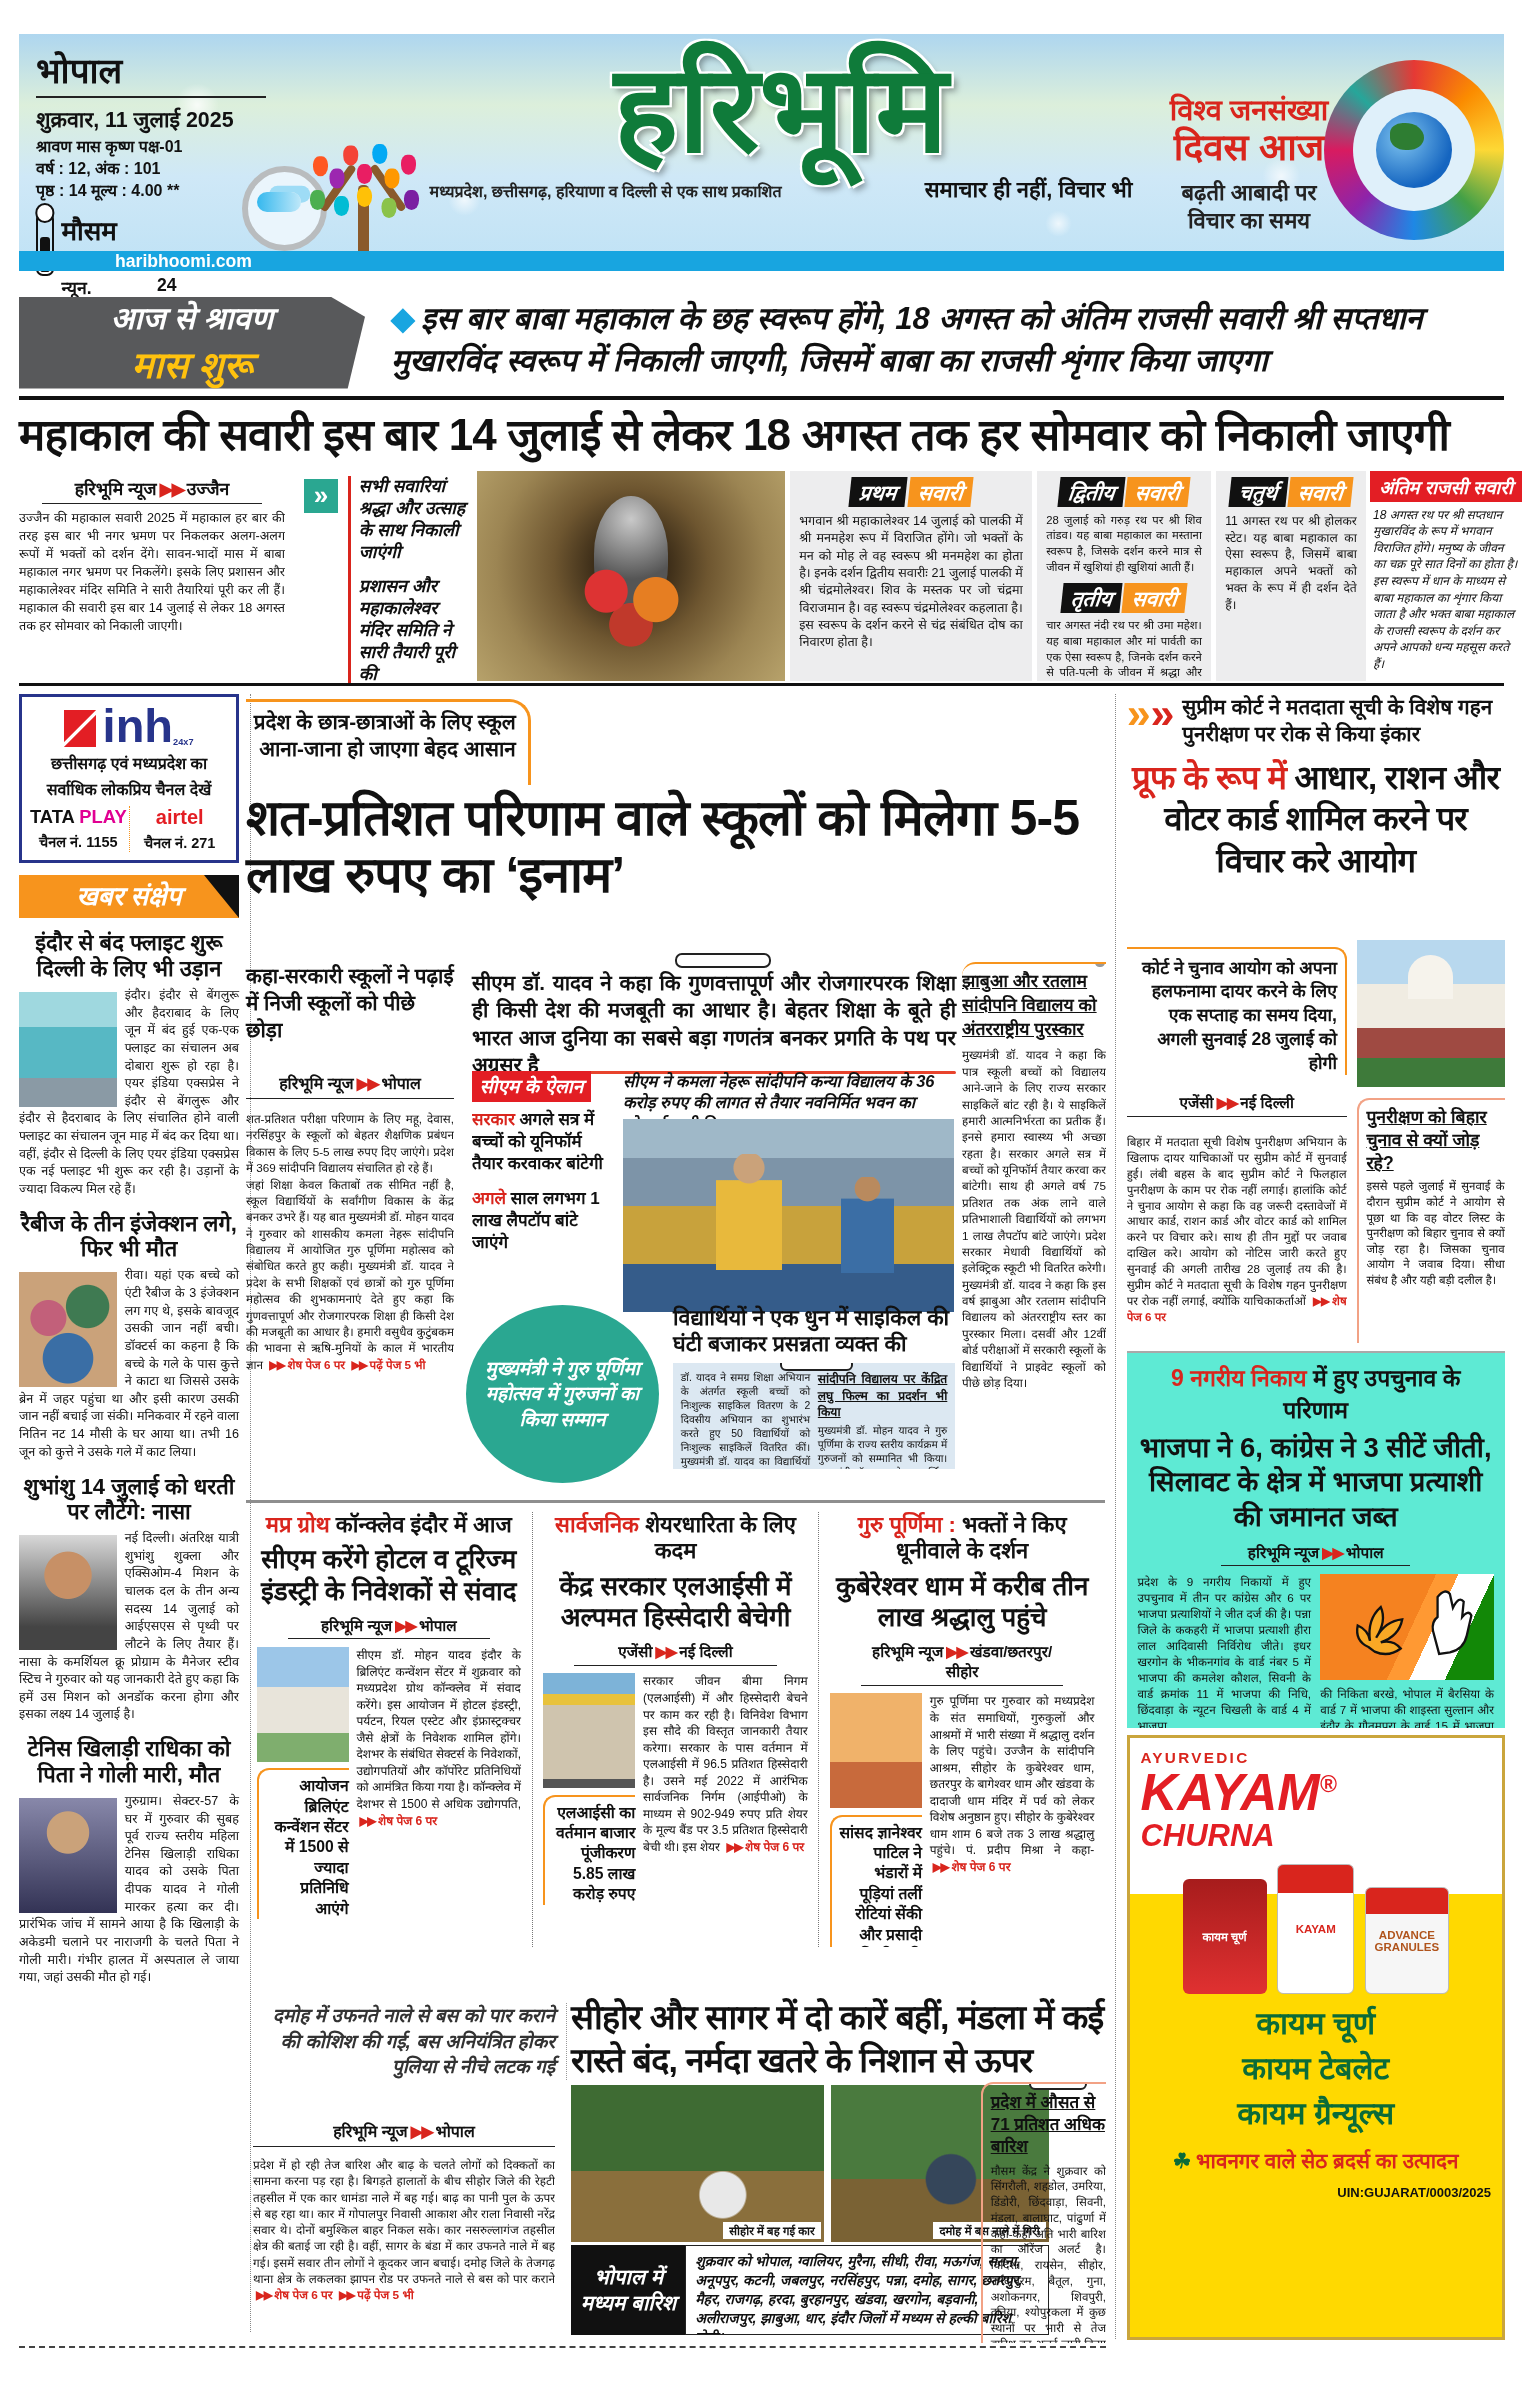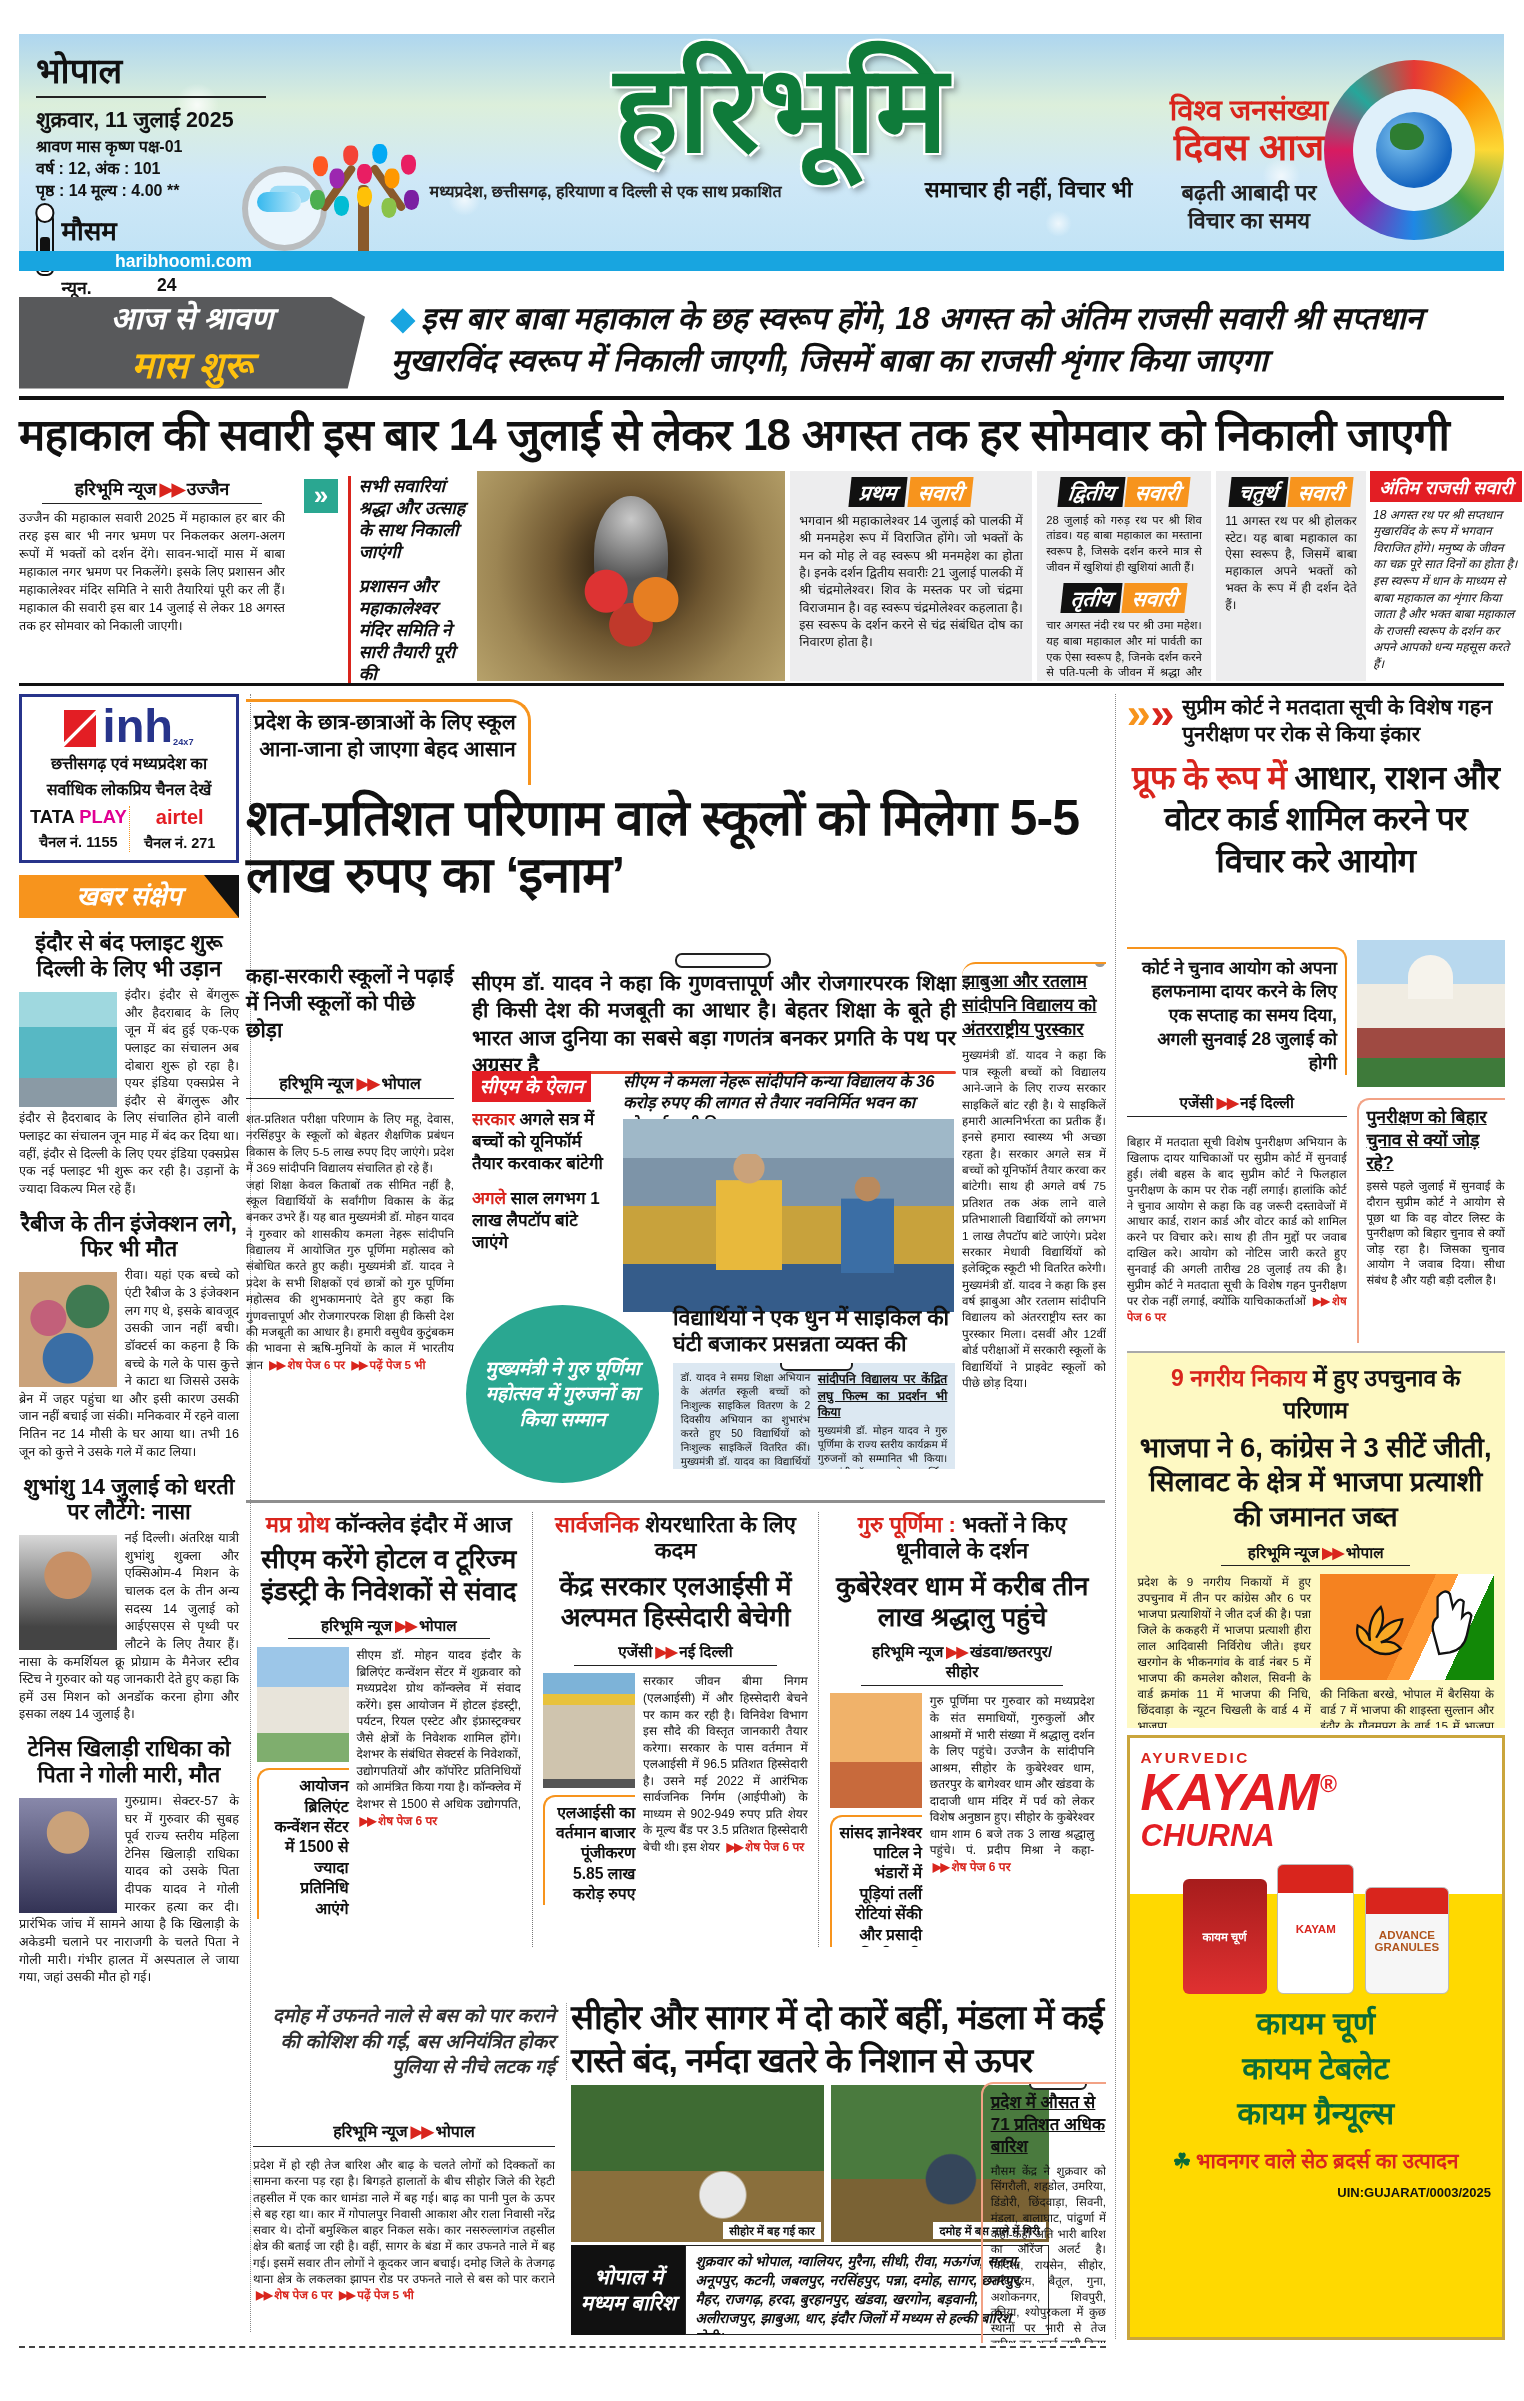--- a/index.html
+++ b/index.html
@@ -243,21 +243,21 @@
   .sc-photo{position:absolute;left:230px;top:246px;width:148px;height:147px;
      background:linear-gradient(180deg,#b8d8ee 0 30%,#f0ece2 30% 60%,#9f4a42 60% 80%,#3e7a3a 80%);}
   .sc-photo:before{content:"";position:absolute;left:35%;top:10%;width:30%;height:30%;background:#f6f3ec;border-radius:50% 50% 0 0;}
   .sc-byline{position:absolute;left:0;top:398px;width:220px;font-size:15.3px;}
   .sc-body{position:absolute;left:0;top:440px;width:220px;height:216px;font-size:11.6px;line-height:1.37;
      text-align:justify;overflow:hidden;}
   .sc-box{position:absolute;left:230px;top:404px;width:148px;height:245px;border-left:2.3px solid #f2a285;
      border-top:2.3px solid #f2a285;border-top-left-radius:12.2px;padding:6.1px 0 0 7.7px;box-sizing:border-box;overflow:hidden;}
   .scb-title{font-size:17.6px;font-weight:bold;line-height:1.3;text-decoration:underline;margin-bottom:4.6px;}
   .scb-body{font-size:11.5px;line-height:1.36;text-align:justify;}
-  .nikay{position:absolute;left:10.7px;top:657px;width:378px;height:377px;background:#fef9c3;
+  .nikay{position:absolute;left:10.7px;top:657px;width:378px;height:377px;background:#5eead4;
      border-top:2.3px solid #a9a9a9;padding:7.7px 10.7px;box-sizing:border-box;overflow:hidden;}
   .nk-kick{font-size:23px;font-weight:bold;text-align:center;}
   .nk-hl{font-size:27.5px;font-weight:bold;text-align:center;line-height:1.25;margin:6.1px 0 7.7px;}
   .nikay .byline{font-size:15.3px;margin:0 84px 7.7px;}
   .nk-grid{display:flex;gap:9.2px;}
   .nk-colL,.nk-colR{flex:1;font-size:11.7px;line-height:1.37;text-align:justify;}
   .flags{width:100%;height:106px;margin-bottom:6.1px;position:relative;overflow:hidden;
      background:linear-gradient(115deg,#f58220 0 52%,#ff9933 52% 62%,#fff 62% 78%,#128807 78%);}
   .flags svg{position:absolute;}
   .ad{position:absolute;left:10.7px;top:1041px;width:378px;height:605px;border:3.1px solid #caa53c;

